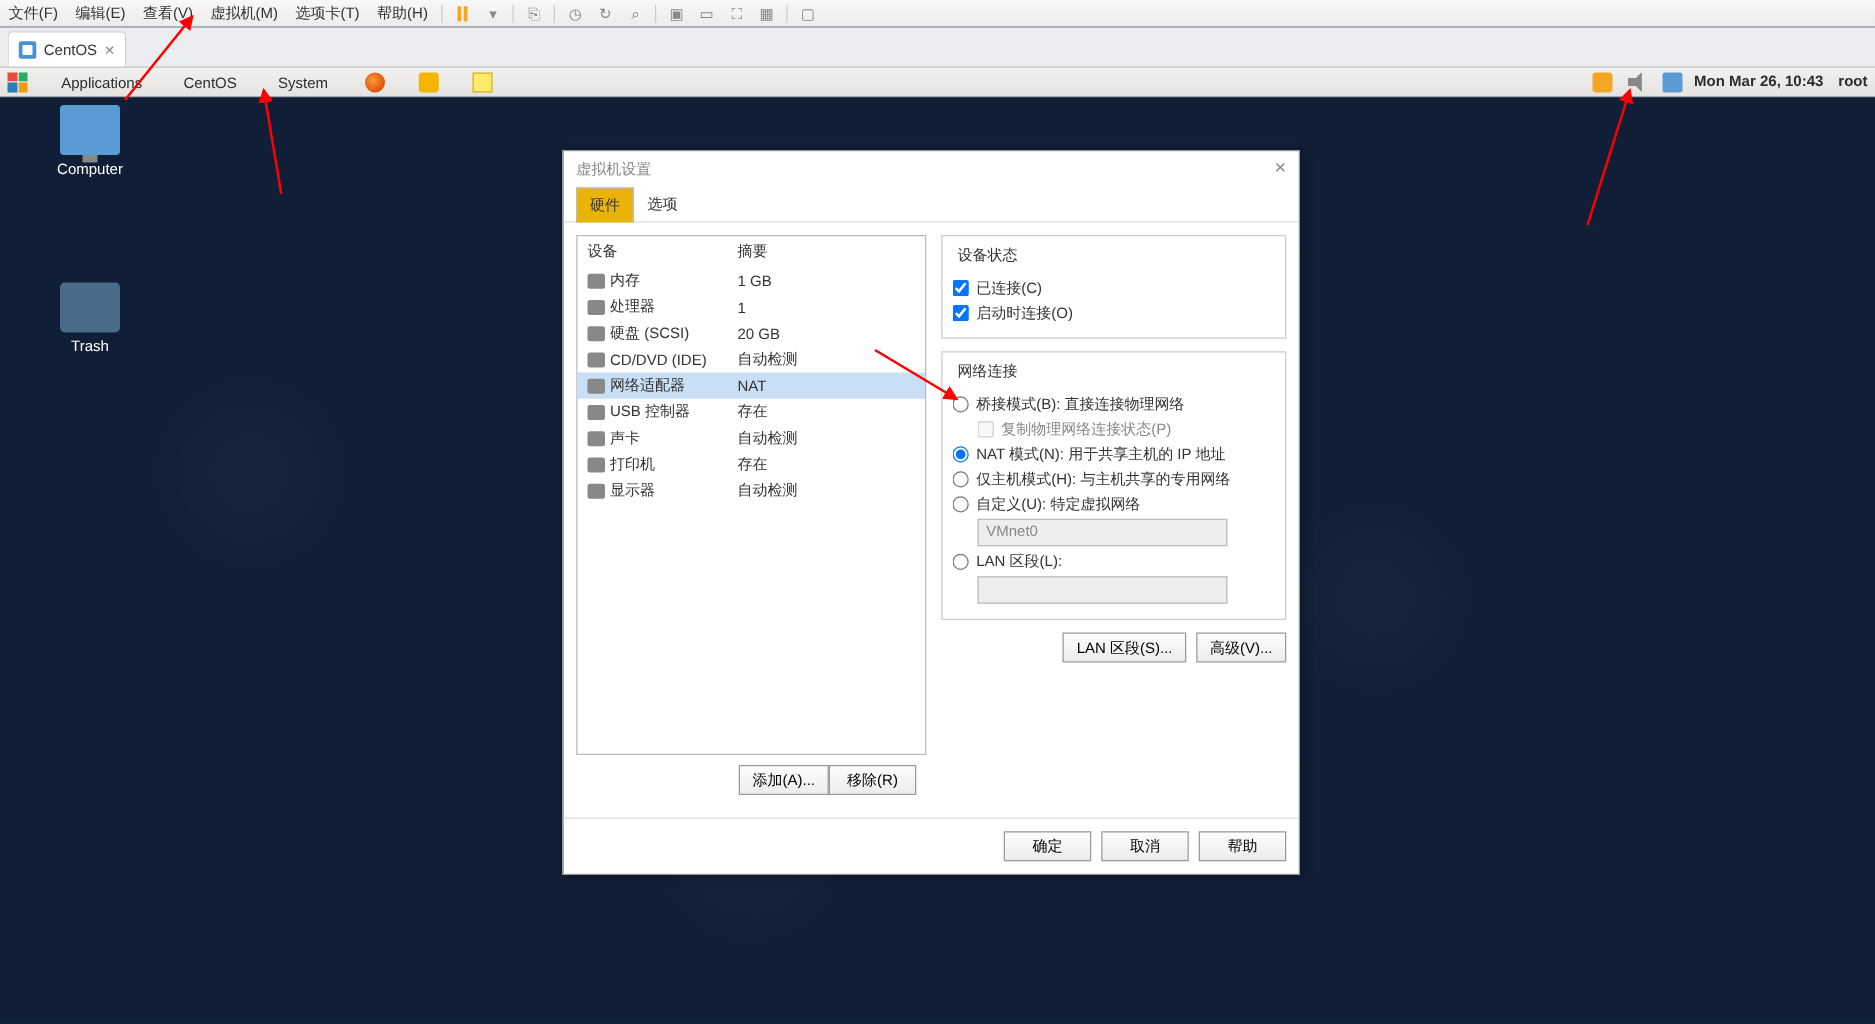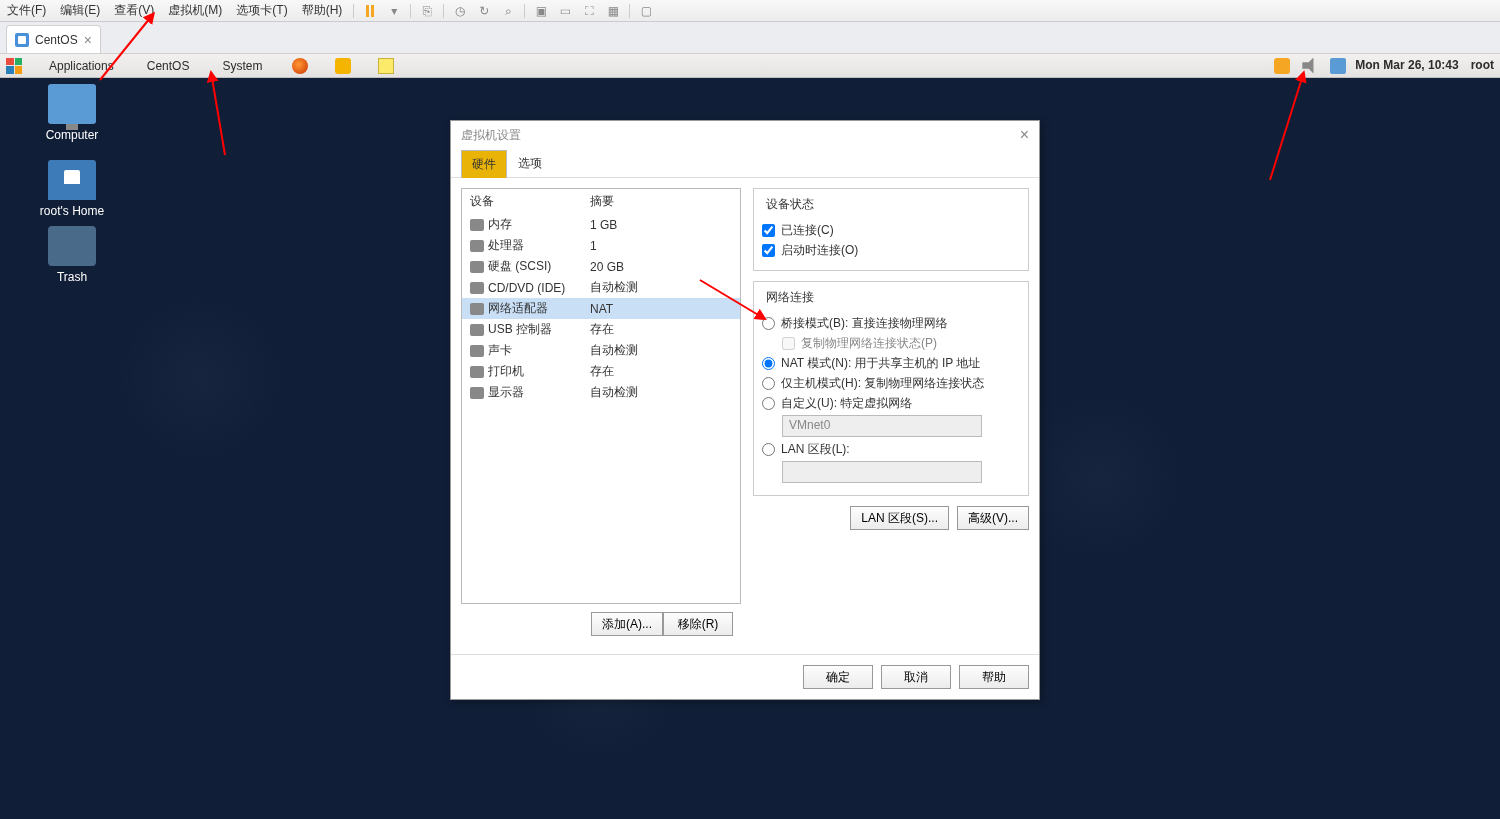--- a/index.html
+++ b/index.html
@@ -141,24 +141,20 @@
     <span class="clock">Mon Mar 26, 10:43</span>
     <span class="user">root</span>
   </div>
 </div>
 
 <div class="desktop">
   <div class="desk-icon" style="top:6px;left:22px;">
     <div class="ic ic-computer"></div>
     <span>Computer</span>
   </div>
-  <div class="desk-icon" style="top:82px;left:22px;">
-    <div class="ic ic-home"></div>
-    <span>root's Home</span>
-  </div>
   <div class="desk-icon" style="top:148px;left:22px;">
     <div class="ic ic-trash"></div>
     <span>Trash</span>
   </div>
 </div>
 
 <div class="dialog">
   <div class="dlg-title">
     <span>虚拟机设置</span>
     <span class="close">×</span>
@@ -266,21 +262,21 @@
         <label class="chk sub">
             <input type="checkbox" disabled="" style="">
             <span>复制物理网络连接状态(P)</span>
           </label>
         <label class="rad">
             <input type="radio" name="net" checked="" style="">
             <span>NAT 模式(N): 用于共享主机的 IP 地址</span>
           </label>
         <label class="rad">
             <input type="radio" name="net" style="">
-            <span>仅主机模式(H): 复制物理网络连接状态</span>
+            <span>仅主机模式(H): 与主机共享的专用网络</span>
           </label>
         <label class="rad">
             <input type="radio" name="net" style="">
             <span>自定义(U): 特定虚拟网络</span>
           </label>
         <div class="combo">VMnet0</div>
         <label class="rad">
             <input type="radio" name="net" style="">
             <span>LAN 区段(L):</span>
           </label>

